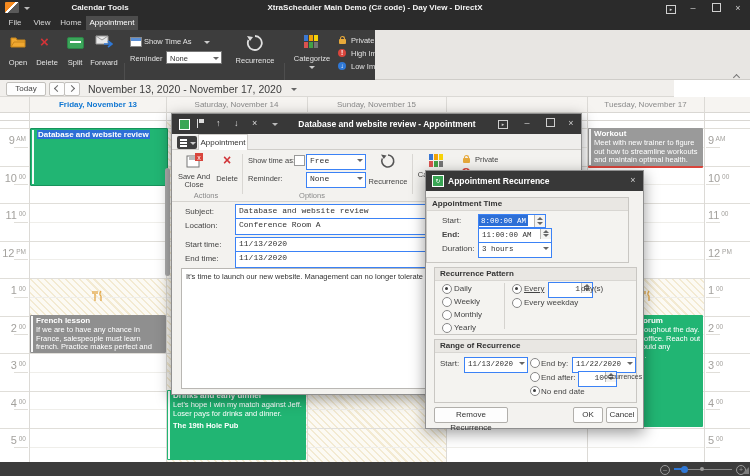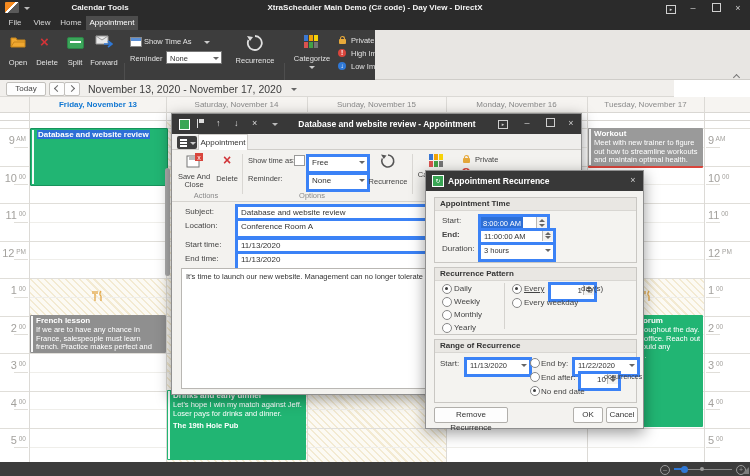--- a/index.html
+++ b/index.html
@@ -28,22 +28,22 @@
   
   .appt{position:absolute;color:#fff;overflow:hidden;z-index:5;border-radius:1px;}
   .appt .bar{position:absolute;left:1px;top:1px;bottom:1px;width:2px;background:rgba(255,255,255,.95);}
   .appt .ttl{margin:1px 2px 0 6px;font-size:8px;font-weight:bold;line-height:10px;white-space:nowrap;}
   .appt .bdy{margin:0 2px 0 6px;font-size:7.5px;line-height:8.5px;}
   
   .dlg{position:absolute;background:#f3f2ef;border:1px solid #8f8f8f;box-shadow:0 4px 14px rgba(0,0,0,.4);}
   .dlg-title{position:absolute;left:0;top:0;right:0;height:20px;background:#383838;color:#fff;}
   .dlg-title .t{position:absolute;top:5px;font-size:8.5px;font-weight:bold;white-space:nowrap;}
   .winbtn{position:absolute;top:4px;width:14px;height:10px;color:#cfcfcf;font-size:9px;line-height:10px;text-align:center;}
-  .fld{position:absolute;background:#fff;border:3px solid #3b82f6;font-size:8px;color:#333;
-       padding:1px 3px;overflow:hidden;white-space:nowrap;}
+  .fld{position:absolute;background:#fff;border:1px solid #3b82f6;font-size:8px;color:#333;
+       padding:1px 3px;overflow:hidden;white-space:nowrap;font-family:Liberation Mono, monospace;}
   .lbl{position:absolute;font-size:8px;color:#444;white-space:nowrap;}
   .caret{position:absolute;width:0;height:0;border-left:3px solid transparent;border-right:3px solid transparent;border-top:3px solid #666;}
   .chev{display:inline-block;width:4px;height:4px;border-right:1px solid #666;border-bottom:1px solid #666;}
   .radio{position:absolute;width:8px;height:8px;border:1px solid #878787;border-radius:50%;background:#fff;}
   .radio.on::after{content:"";position:absolute;left:2px;top:2px;width:3px;height:3px;border-radius:50%;background:#3c3c3c;}
   .spin{position:absolute;width:10px;border-left:1px solid #b9b7b3;background:#f4f3f1;}
   .spin i{position:absolute;left:2px;width:0;height:0;border-left:3px solid transparent;border-right:3px solid transparent;}
   .spin .up{top:2px;border-bottom:3px solid #666;}
   .spin .dn{bottom:2px;border-top:3px solid #666;}
   .grp{position:absolute;border:1px solid #c9c7c3;background:#f4f3f0;}
@@ -169,21 +169,20 @@
     <div class="abs" style="left:88px;top:3px;font-size:10.5px;color:#3c3c3c;white-space:nowrap;">
       <span>November 13, 2020 - November 17, 2020</span>
       <span class="caret" style="position:relative;display:inline-block;top:-2px;left:6px;"></span>
     </div>
   </div>
 
   <div class="abs headers" id="col-headers">
       <div class="colhdr" style="left: 30px; width: 136px; color: rgb(17, 119, 210); font-weight: bold;">Friday, November 13</div>
       <div class="colhdr" style="left: 166px; width: 141px;">Saturday, November 14</div>
       <div class="colhdr" style="left: 307px; width: 139px;">Sunday, November 15</div>
-      <div class="colhdr" style="left: 446px; width: 141px;">Monday, November 16</div>
       <div class="colhdr" style="left: 587px; width: 117px;">Tuesday, November 17</div>
     </div>
   <div class="abs allday"></div>
 
   <div class="abs gridarea">
 
     <div class="abs hatch" style="left:166px;top:0;width:141px;height:341px;z-index:1;"></div>
     <div class="abs hatch" style="left:307px;top:0;width:139px;height:341px;z-index:1;"></div>
 
     <div class="abs hatch" style="left:30px;top:157px;width:136px;height:37px;z-index:1;"></div>
@@ -414,21 +413,21 @@
     </div>
   </div>
 
   <div class="dlg" style="left:425px;top:170px;width:217px;height:257px;z-index:40;">
     <div class="dlg-title">
       <div style="position:absolute;left:6px;top:4px;width:10px;height:10px;border:1px solid #fff;background:#3aa655;font-size:6px;color:#fff;text-align:center;line-height:10px;">↻</div>
       <div class="t" style="left:22px;">Appointment Recurrence</div>
       <div class="winbtn" style="right:3px;">×</div>
     </div>
 
-    <div class="grp" style="left:8px;top:26px;width:201px;height:64px;">
+    <div class="grp" style="left:0;top:26px;width:201px;height:64px;">
       <div class="hd">Appointment Time</div>
     </div>
     <div class="lbl" style="left:16px;top:45px;">Start:</div>
     <div class="fld" style="left:52px;top:43px;width:66px;height:12px;padding:0;">
       <span style="display:inline-block;background:#2d6fd6;color:#fff;font-size:7.5px;padding:1.5px 2px;">8:00:00 AM</span>
       <span class="spin" style="right:0;top:0;height:12px;">
           <i class="up"></i>
           <i class="dn"></i>
         </span>
     </div>

